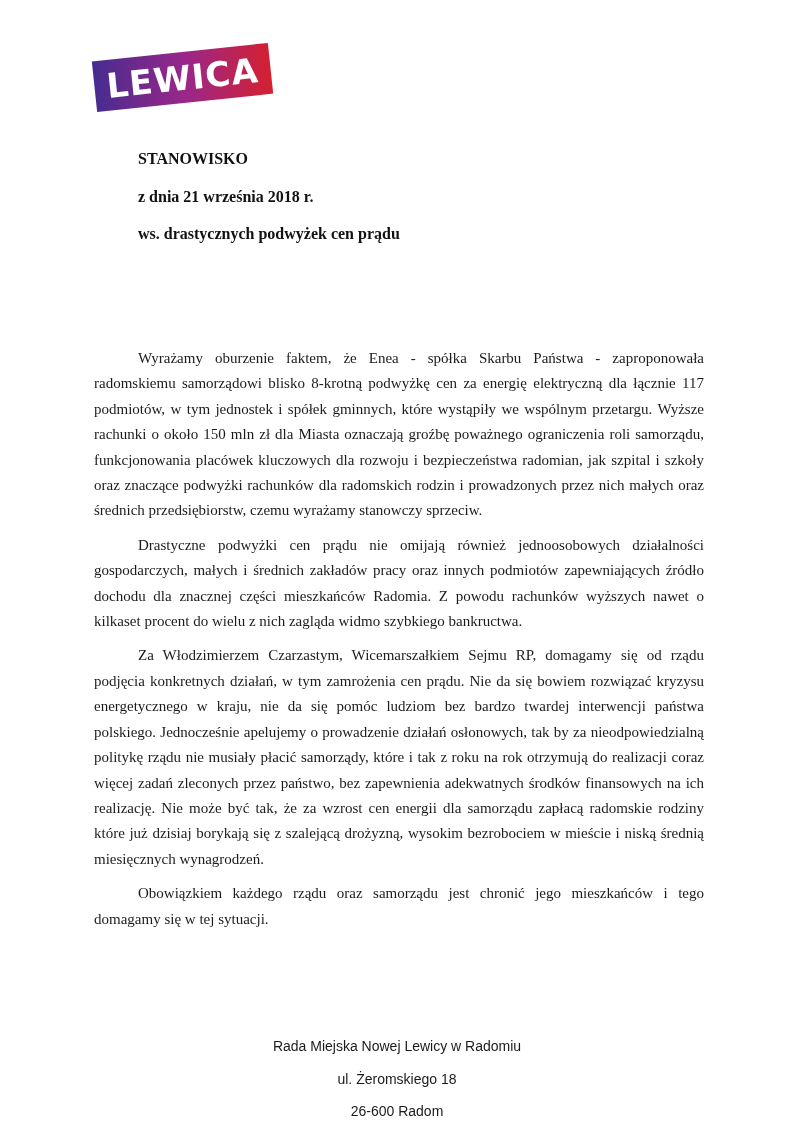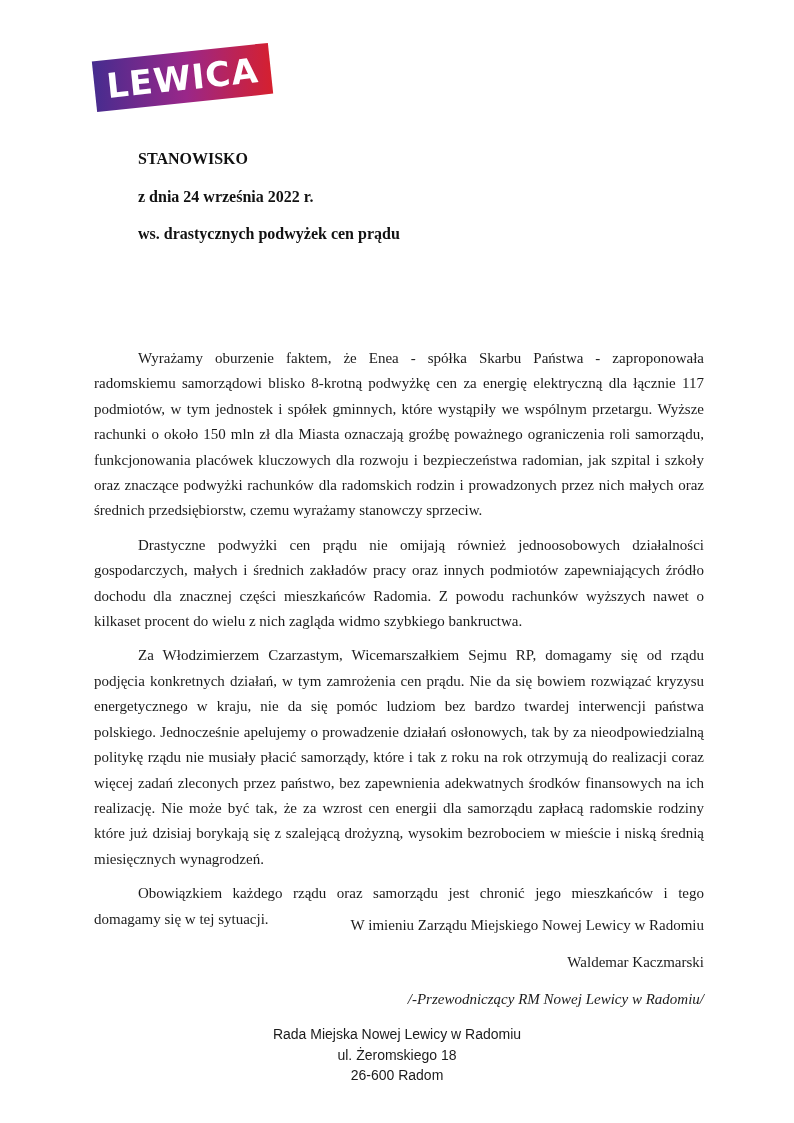--- a/index.html
+++ b/index.html
@@ -54,49 +54,44 @@
   }
   .closing p{margin:0 0 12px;line-height:25px;}
   .closing .italic{font-style:italic;}
   
   .footer{
     position:absolute;top:1024px;left:0;width:794px;
     text-align:center;
     font-family:"Liberation Sans","DejaVu Sans",sans-serif;
     font-size:14px;color:#1b1b1b;
   }
-  .footer p{margin:0;line-height:20.5px;}
+  .footer p{margin:12px;line-height:20.5px;}
 </style>
 </head>
 <body>
 
 <div class="page">
 
   <div class="logo" style="background: linear-gradient(96deg, rgb(69, 44, 143) 0%, rgb(154, 39, 137) 52%, rgb(214, 32, 46) 100%);">
     <span class="logo-text" style="color: rgb(255, 255, 255);">LEWICA</span>
   </div>
 
   <div class="headings">
     <p class="h">STANOWISKO</p>
-    <p class="h">z dnia 24 września 2022 r.</p>
+    <p class="h">z dnia 21 września 2018 r.</p>
     <p class="h">ws. drastycznych podwyżek cen prądu</p>
   </div>
 
   <div class="bodytext">
     <p>Wyrażamy oburzenie faktem, że Enea - spółka Skarbu Państwa - zaproponowała radomskiemu samorządowi blisko 8-krotną podwyżkę cen za energię elektryczną dla łącznie 117 podmiotów, w tym jednostek i spółek gminnych, które wystąpiły we wspólnym przetargu. Wyższe rachunki o około 150 mln zł dla Miasta oznaczają groźbę poważnego ograniczenia roli samorządu, funkcjonowania placówek kluczowych dla rozwoju i bezpieczeństwa radomian, jak szpital i szkoły oraz znaczące podwyżki rachunków dla radomskich rodzin i prowadzonych przez nich małych oraz średnich przedsiębiorstw, czemu wyrażamy stanowczy sprzeciw.</p>
     <p>Drastyczne podwyżki cen prądu nie omijają również jednoosobowych działalności gospodarczych, małych i średnich zakładów pracy oraz innych podmiotów zapewniających źródło dochodu dla znacznej części mieszkańców Radomia. Z powodu rachunków wyższych nawet o kilkaset procent  do wielu z nich zagląda widmo szybkiego bankructwa.</p>
     <p>Za Włodzimierzem Czarzastym, Wicemarszałkiem Sejmu RP, domagamy się od rządu podjęcia konkretnych działań, w tym zamrożenia cen prądu. Nie da się bowiem rozwiązać kryzysu energetycznego w kraju, nie da się pomóc ludziom bez bardzo twardej interwencji państwa polskiego. Jednocześnie apelujemy o prowadzenie działań osłonowych, tak by za nieodpowiedzialną politykę rządu nie musiały płacić samorządy, które i tak z roku na rok otrzymują do realizacji coraz więcej zadań zleconych przez państwo, bez zapewnienia adekwatnych środków finansowych na ich realizację. Nie może być tak, że za wzrost cen energii dla samorządu zapłacą radomskie rodziny które już dzisiaj borykają się z szalejącą drożyzną, wysokim bezrobociem w mieście i niską średnią miesięcznych wynagrodzeń.</p>
     <p>Obowiązkiem każdego rządu oraz samorządu jest chronić jego mieszkańców i tego domagamy się w tej sytuacji.</p>
   </div>
 
-  <div class="closing">
-    <p>W imieniu Zarządu Miejskiego Nowej Lewicy w Radomiu</p>
-    <p>Waldemar Kaczmarski</p>
-    <p class="italic">/-Przewodniczący RM Nowej Lewicy w Radomiu/</p>
-  </div>
 
   <div class="footer">
     <p>Rada Miejska Nowej Lewicy w Radomiu</p>
     <p>ul. Żeromskiego 18</p>
     <p>26-600 Radom</p>
   </div>
 
 </div>
 
 </body></html>

